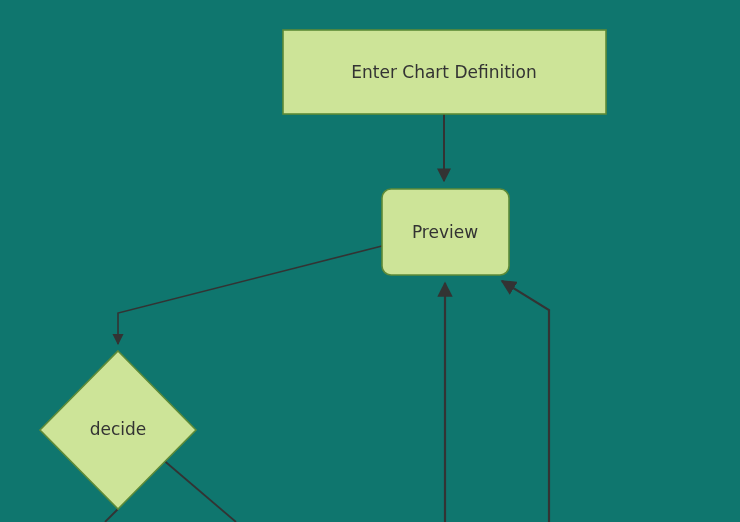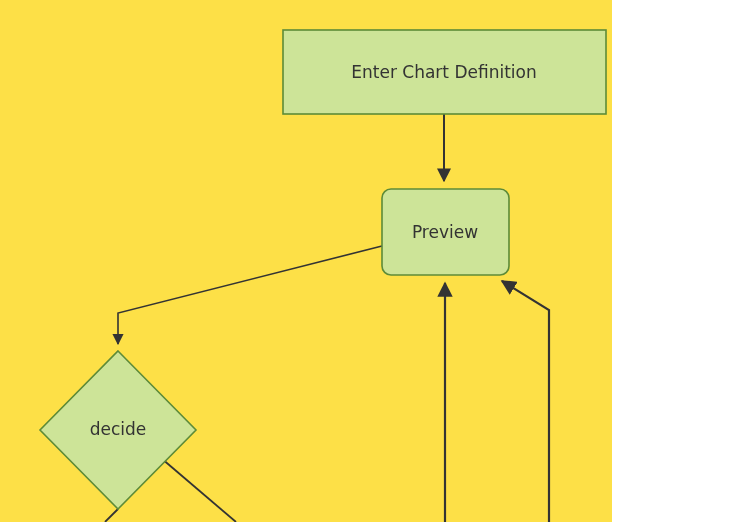--- a/index.html
+++ b/index.html
@@ -8,23 +8,23 @@
     background: #ffffff;
   }
   body {
     width: 740px;
     height: 522px;
     overflow: hidden;
     font-family: "DejaVu Sans", "Liberation Sans", sans-serif;
   }
   #flowchart-canvas {
     position: relative;
-    width: 612px;
+    width: 740px;
     height: 522px;
-    background: #fde047;
+    background: #0f766e;
   }
   #flow-svg {
     position: absolute;
     top: 0;
     left: 0;
     width: 740px;
     height: 522px;
     display: block;
   }
   .node-label {

